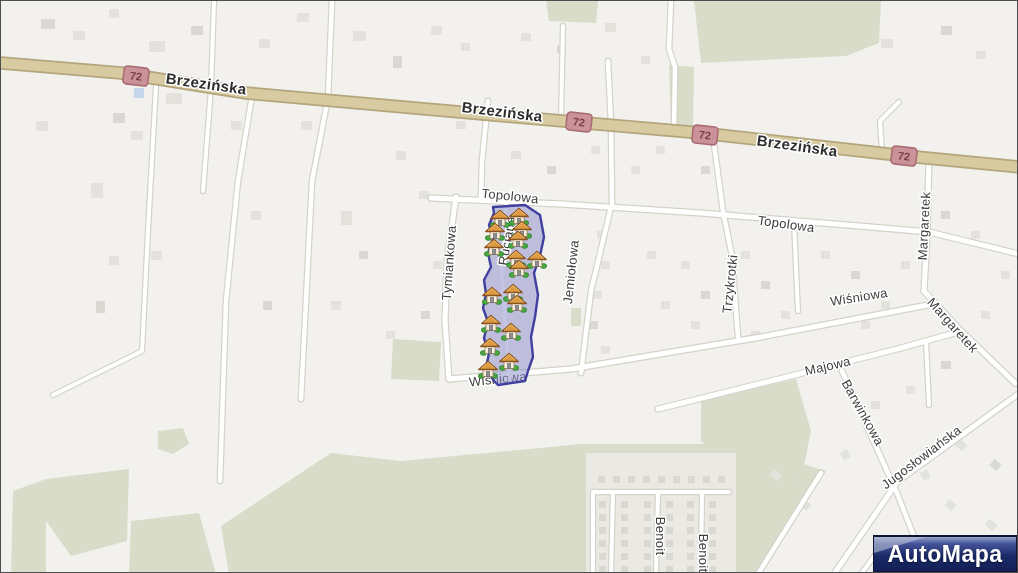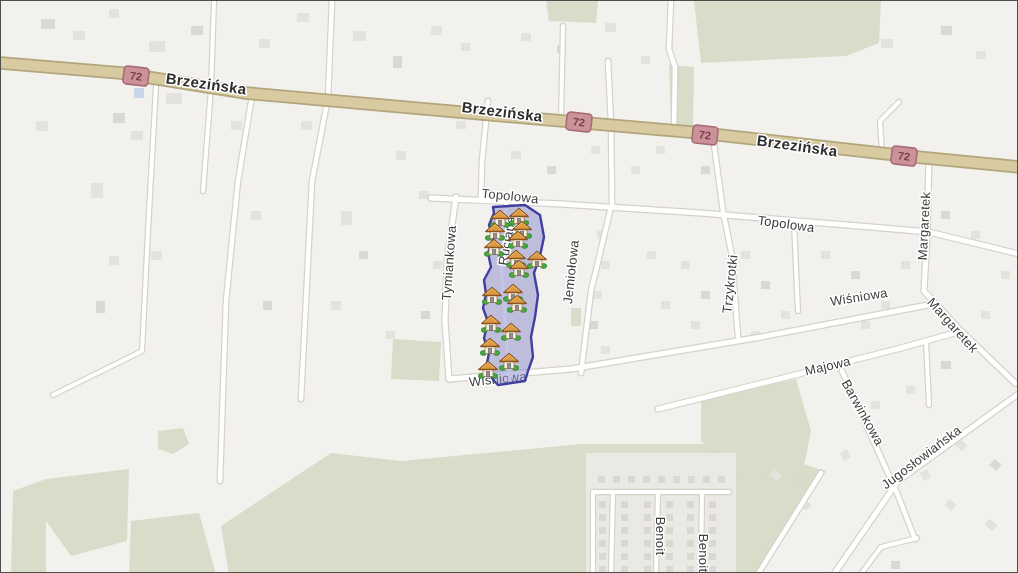--- a/index.html
+++ b/index.html
@@ -401,13 +401,16 @@
       </g>
       <g transform="rotate(6 704 134)">
         <rect x="691.5" y="125" width="25" height="18" rx="3.5" fill="#cb929a" stroke="#a96b74" stroke-width="1.6"></rect>
         <text x="704" y="138" class="badge-txt" fill="#7c3e47">72</text>
       </g>
       <g transform="rotate(7 903 155)">
         <rect x="890.5" y="146" width="25" height="18" rx="3.5" fill="#cb929a" stroke="#a96b74" stroke-width="1.6"></rect>
         <text x="903" y="159" class="badge-txt" fill="#7c3e47">72</text>
       </g>
     </svg>
+  <div id="logo">
+    <span class="txt">AutoMapa</span>
+  </div>
 </div>
 
 </body></html>

